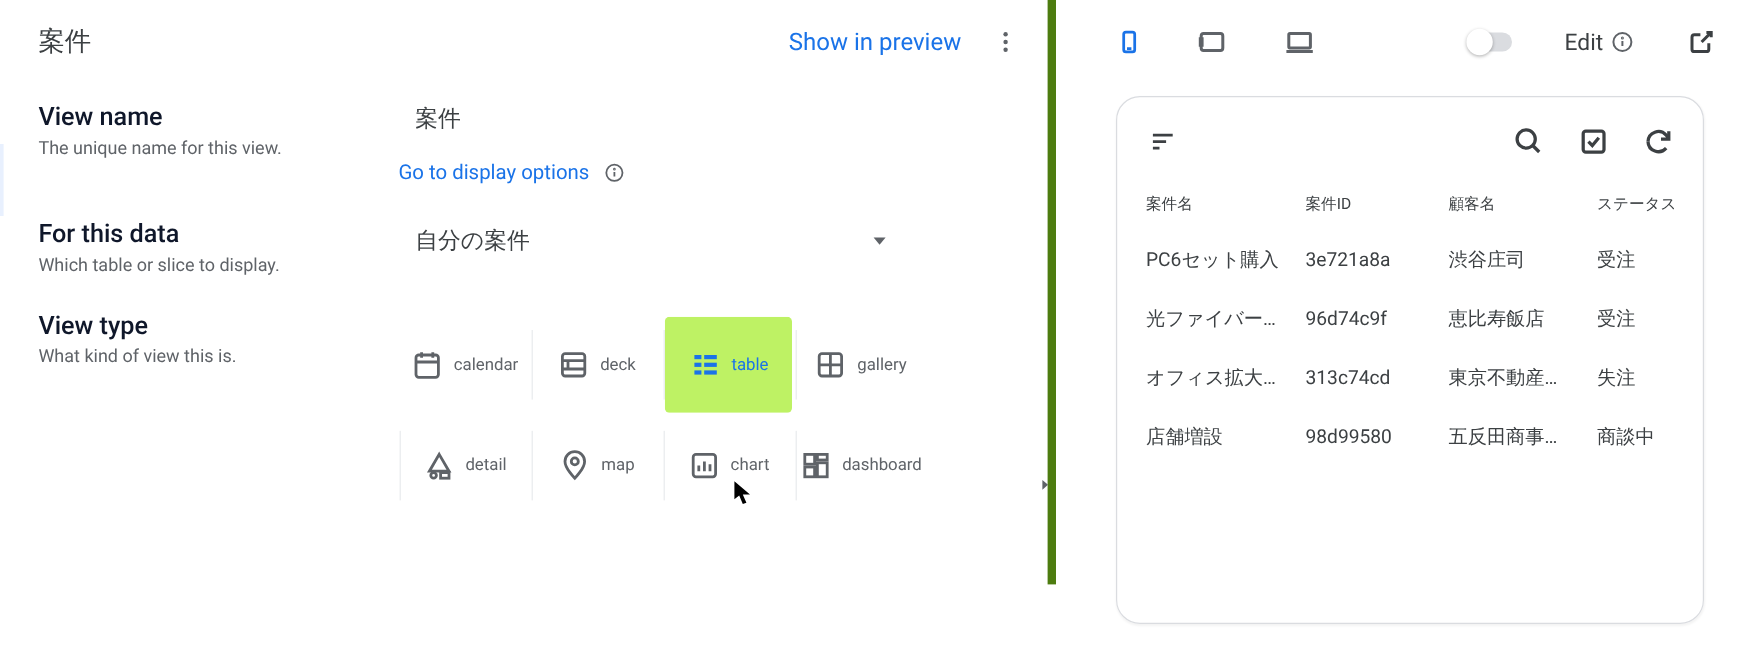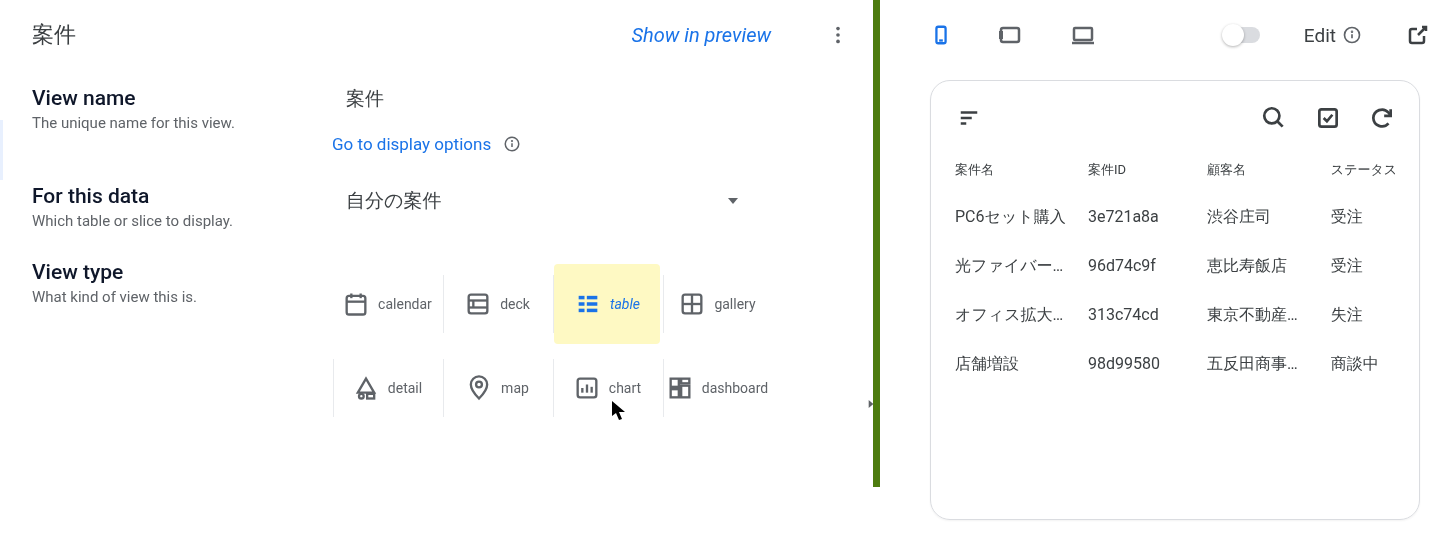--- a/index.html
+++ b/index.html
@@ -31,22 +31,21 @@
       justify-content: space-between;
       padding: 20px 24px 20px 32px;
     }
     .title {
       font-size: 22px;
       color: #3c4043;
     }
     .header-actions {
       display: flex;
       align-items: center;
-      gap: 56px;
-      font-style: italic;
+      gap: 26px;
     }
     .show-preview {
       font-size: 20px;
       color: #1a73e8;
       cursor: pointer;
     }
     .icon-btn {
       cursor: pointer;
       color: #5f6368;
       display: inline-flex;
@@ -126,24 +125,23 @@
       align-items: center;
       justify-content: center;
       gap: 8px;
       cursor: pointer;
       border: 1px solid transparent;
       margin: 2px;
       color: #5f6368;
       position: relative;
     }
     .type-tile.selected {
-      background: #fef9c3;
+      background: #bef264;
       color: #1a73e8;
       border-radius: 4px;
-      font-style: italic;
     }
     .type-tile .tile-label {
       font-size: 14px;
     }
     .type-tile + .type-tile::before {
       content: "";
       position: absolute;
       left: -2px;
       top: 10px;
       bottom: 10px;

